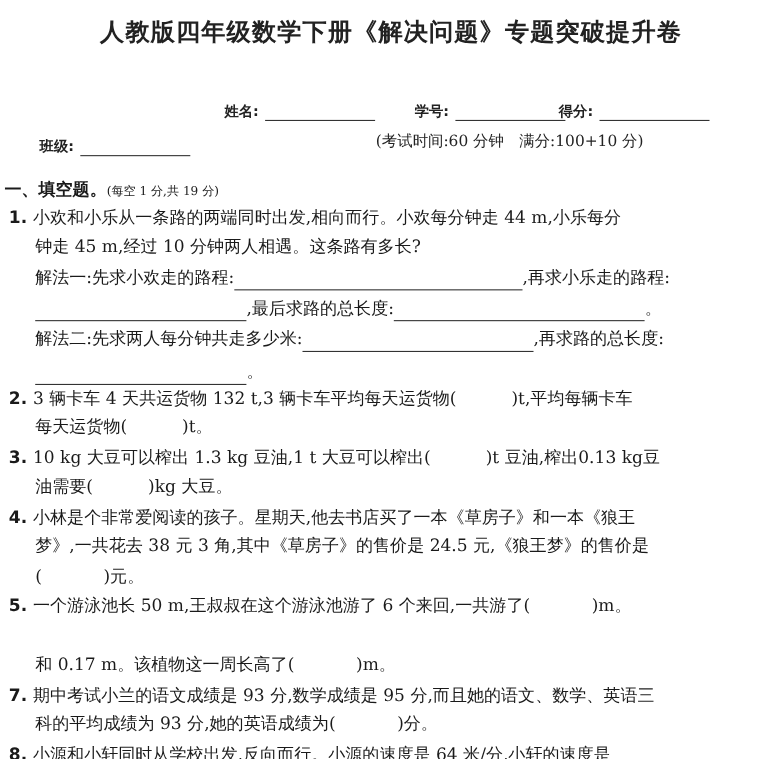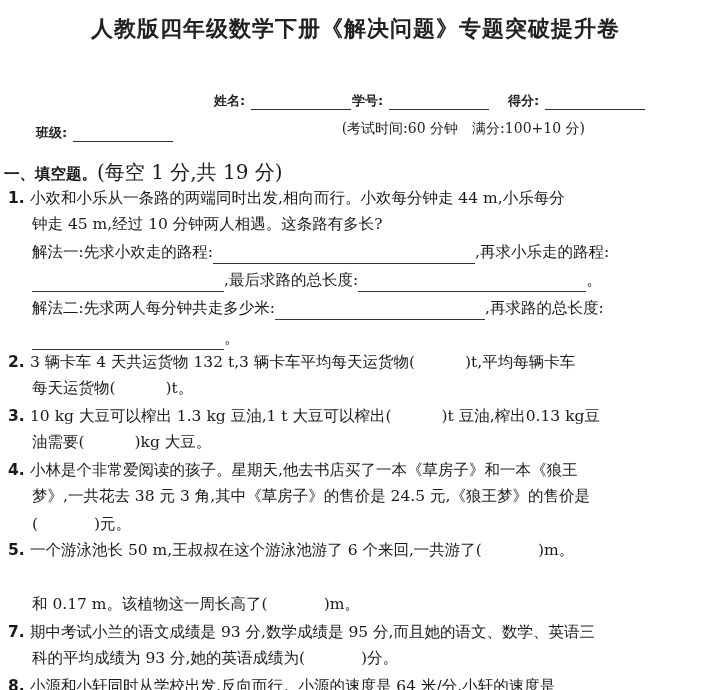--- a/index.html
+++ b/index.html
@@ -26,46 +26,46 @@
     }
     .exam-meta {
       position: absolute; top: 120px; right: 12px; font-size: 14px; color: #222;
     }
     .line {
       position: absolute; left: 0; font-size: 15.5px; line-height: 24px;
       white-space: nowrap; color: #1a1a1a;
     }
     .sec-head { left: 4px; top: 160px; }
     .sec-head .bold { font-weight: bold; font-family: "DejaVu Sans", "Liberation Sans", sans-serif; }
-    .sec-head .note { font-size: 20px; }
+    .sec-head .note { font-size: 11px; }
     .qnum { font-weight: bold; font-family: "DejaVu Sans", "Liberation Sans", sans-serif; display: inline-block; width: 22px; }
     .ind { left: 32px; }
     .q { left: 8px; }
     .uline {
       display: inline-block; border-bottom: 1px solid #333; height: 18px; vertical-align: bottom;
     }
     .paren-gap { display: inline-block; }
   </style>
 </head>
 <body>
 
 <div class="page">
 
   <div class="title">人教版四年级数学下册《解决问题》专题突破提升卷</div>
 
   <div class="info-row">
     <div class="info-field" style="left:0px;margin-top:32px;">
       <span class="info-label">班级:</span>
       <span class="info-blank"></span>
     </div>
-    <div class="info-field" style="left:178px;">
+    <div class="info-field" style="left:168px;">
       <span class="info-label">姓名:</span>
       <span class="info-blank"></span>
     </div>
-    <div class="info-field" style="left:316px;text-align:center;">
+    <div class="info-field" style="left:341px;text-align:center;">
       <span class="info-label">学号:</span>
       <span class="info-blank"></span>
     </div>
     <div class="info-field" style="left:472px;">
       <span class="info-label">得分:</span>
       <span class="info-blank"></span>
     </div>
   </div>
 
   <div class="exam-meta">(考试时间:60 分钟　满分:100+10 分)</div>

